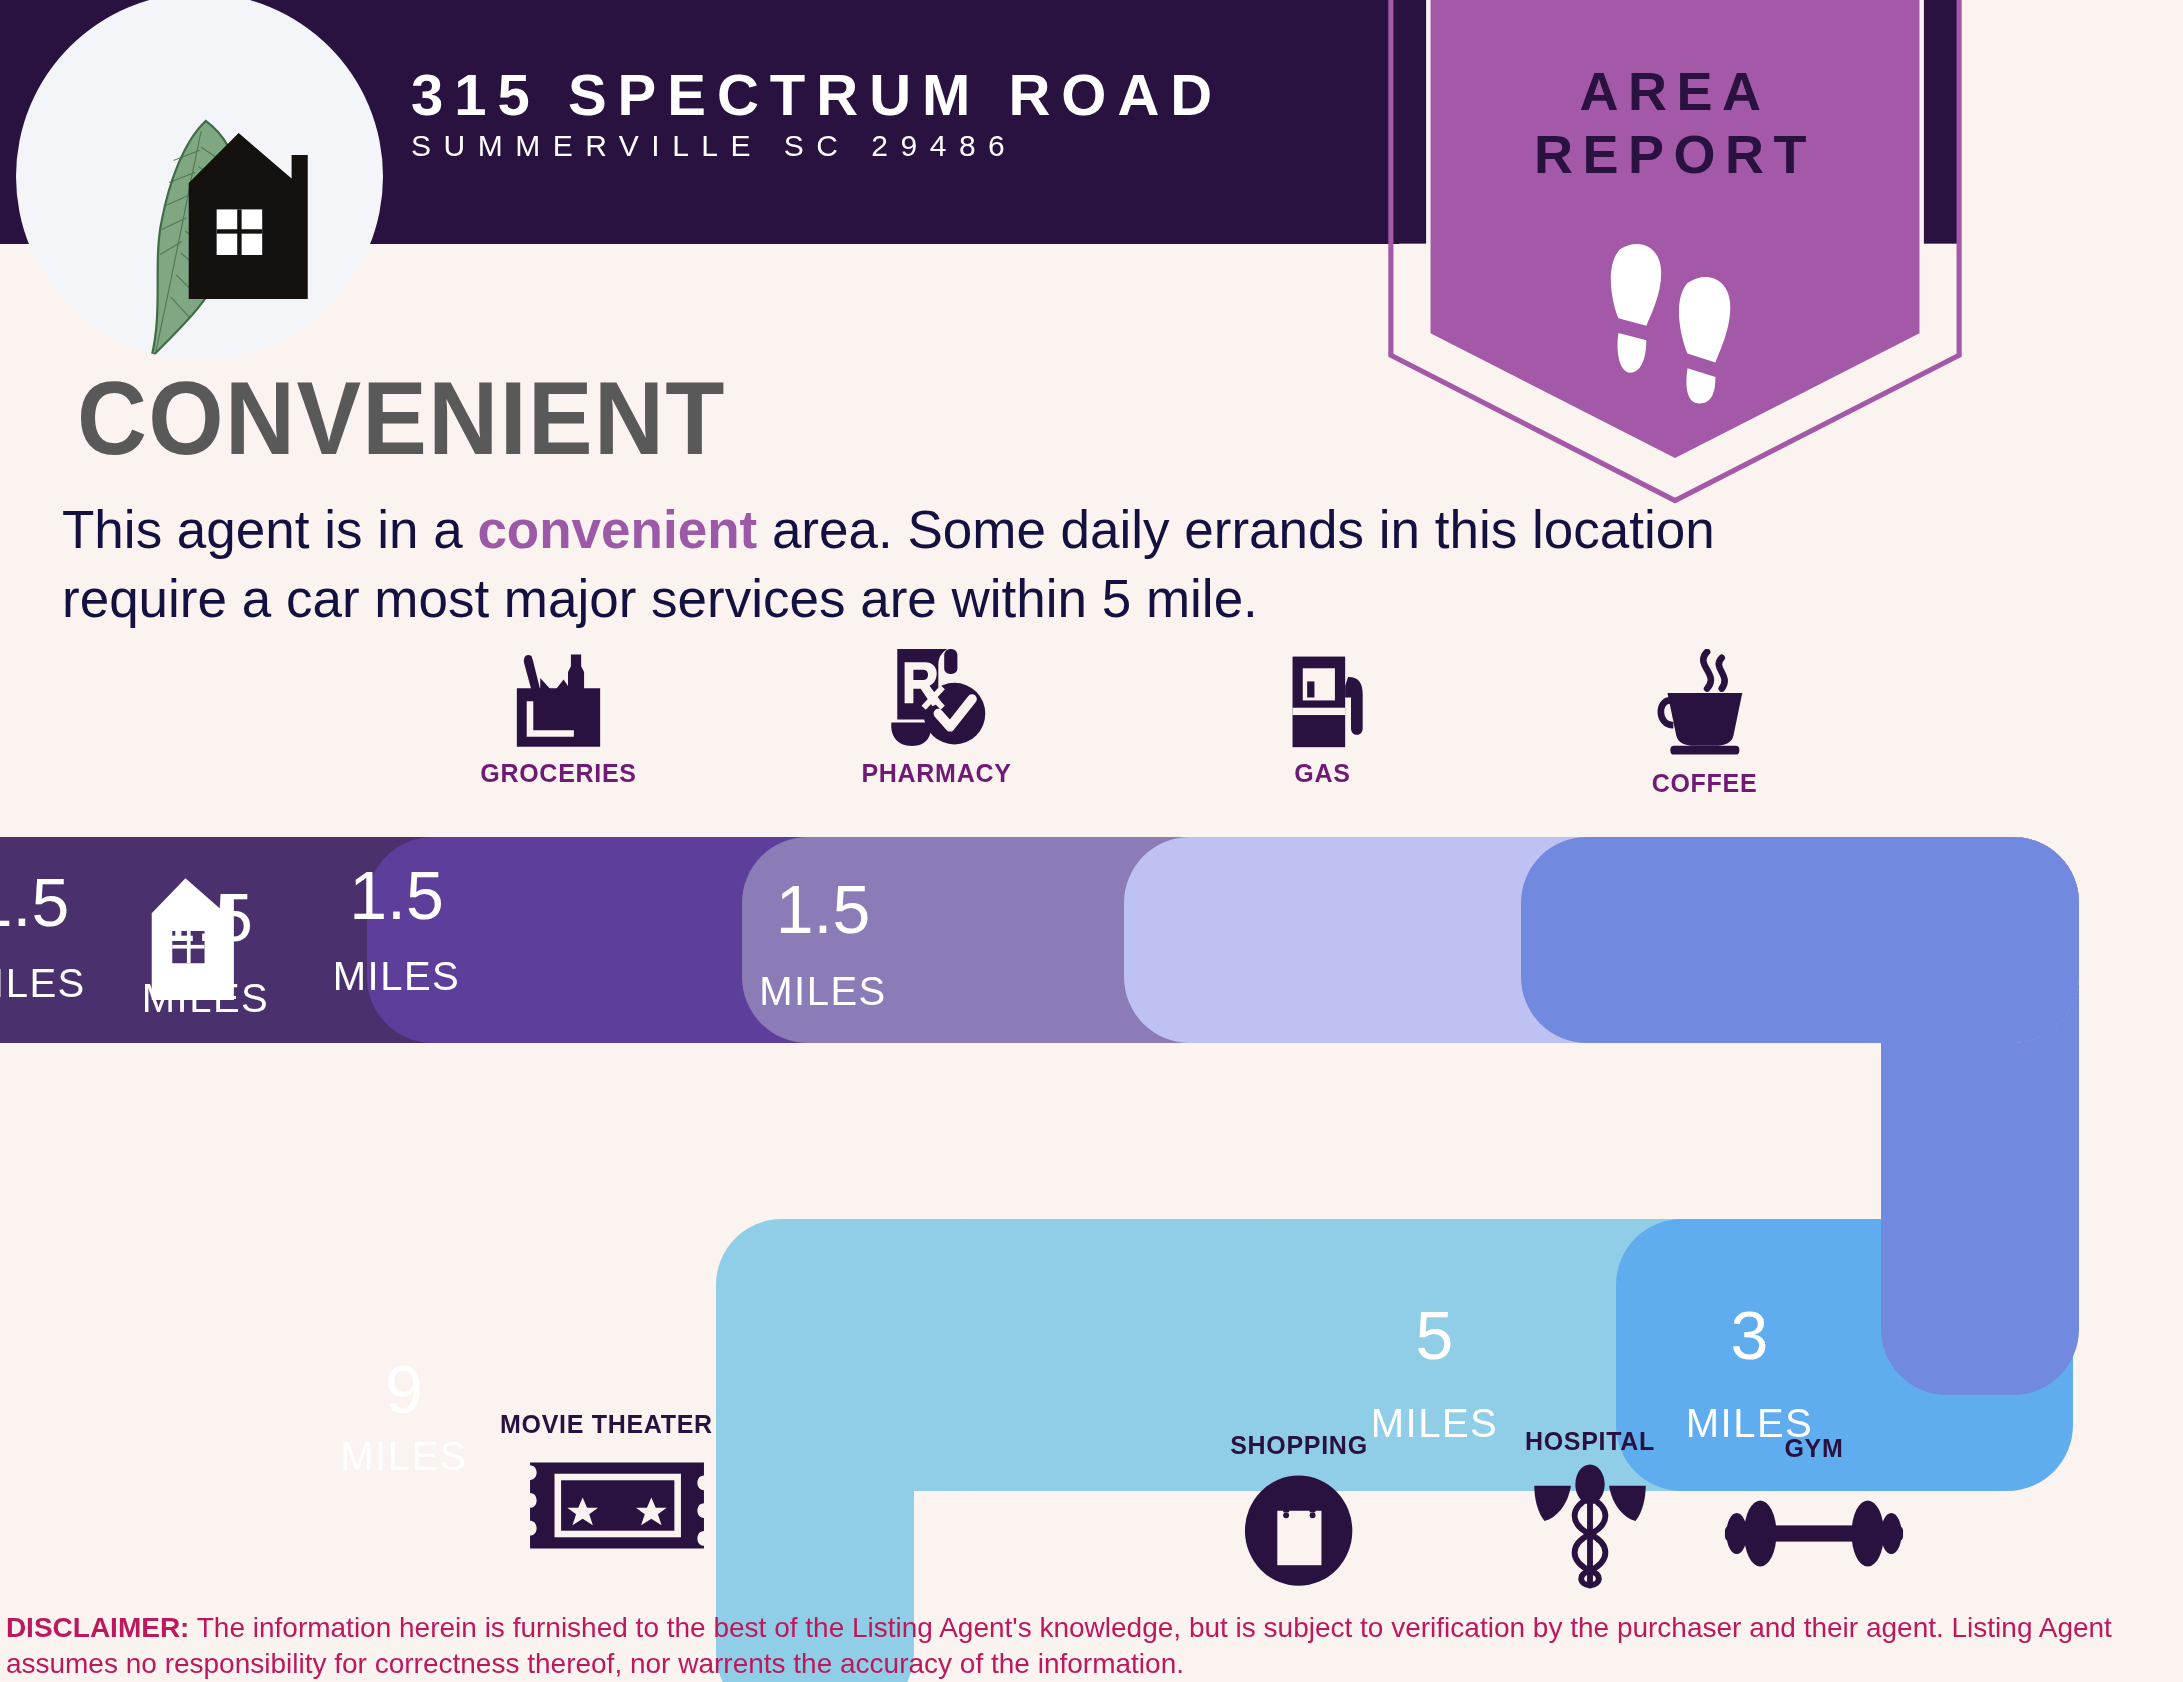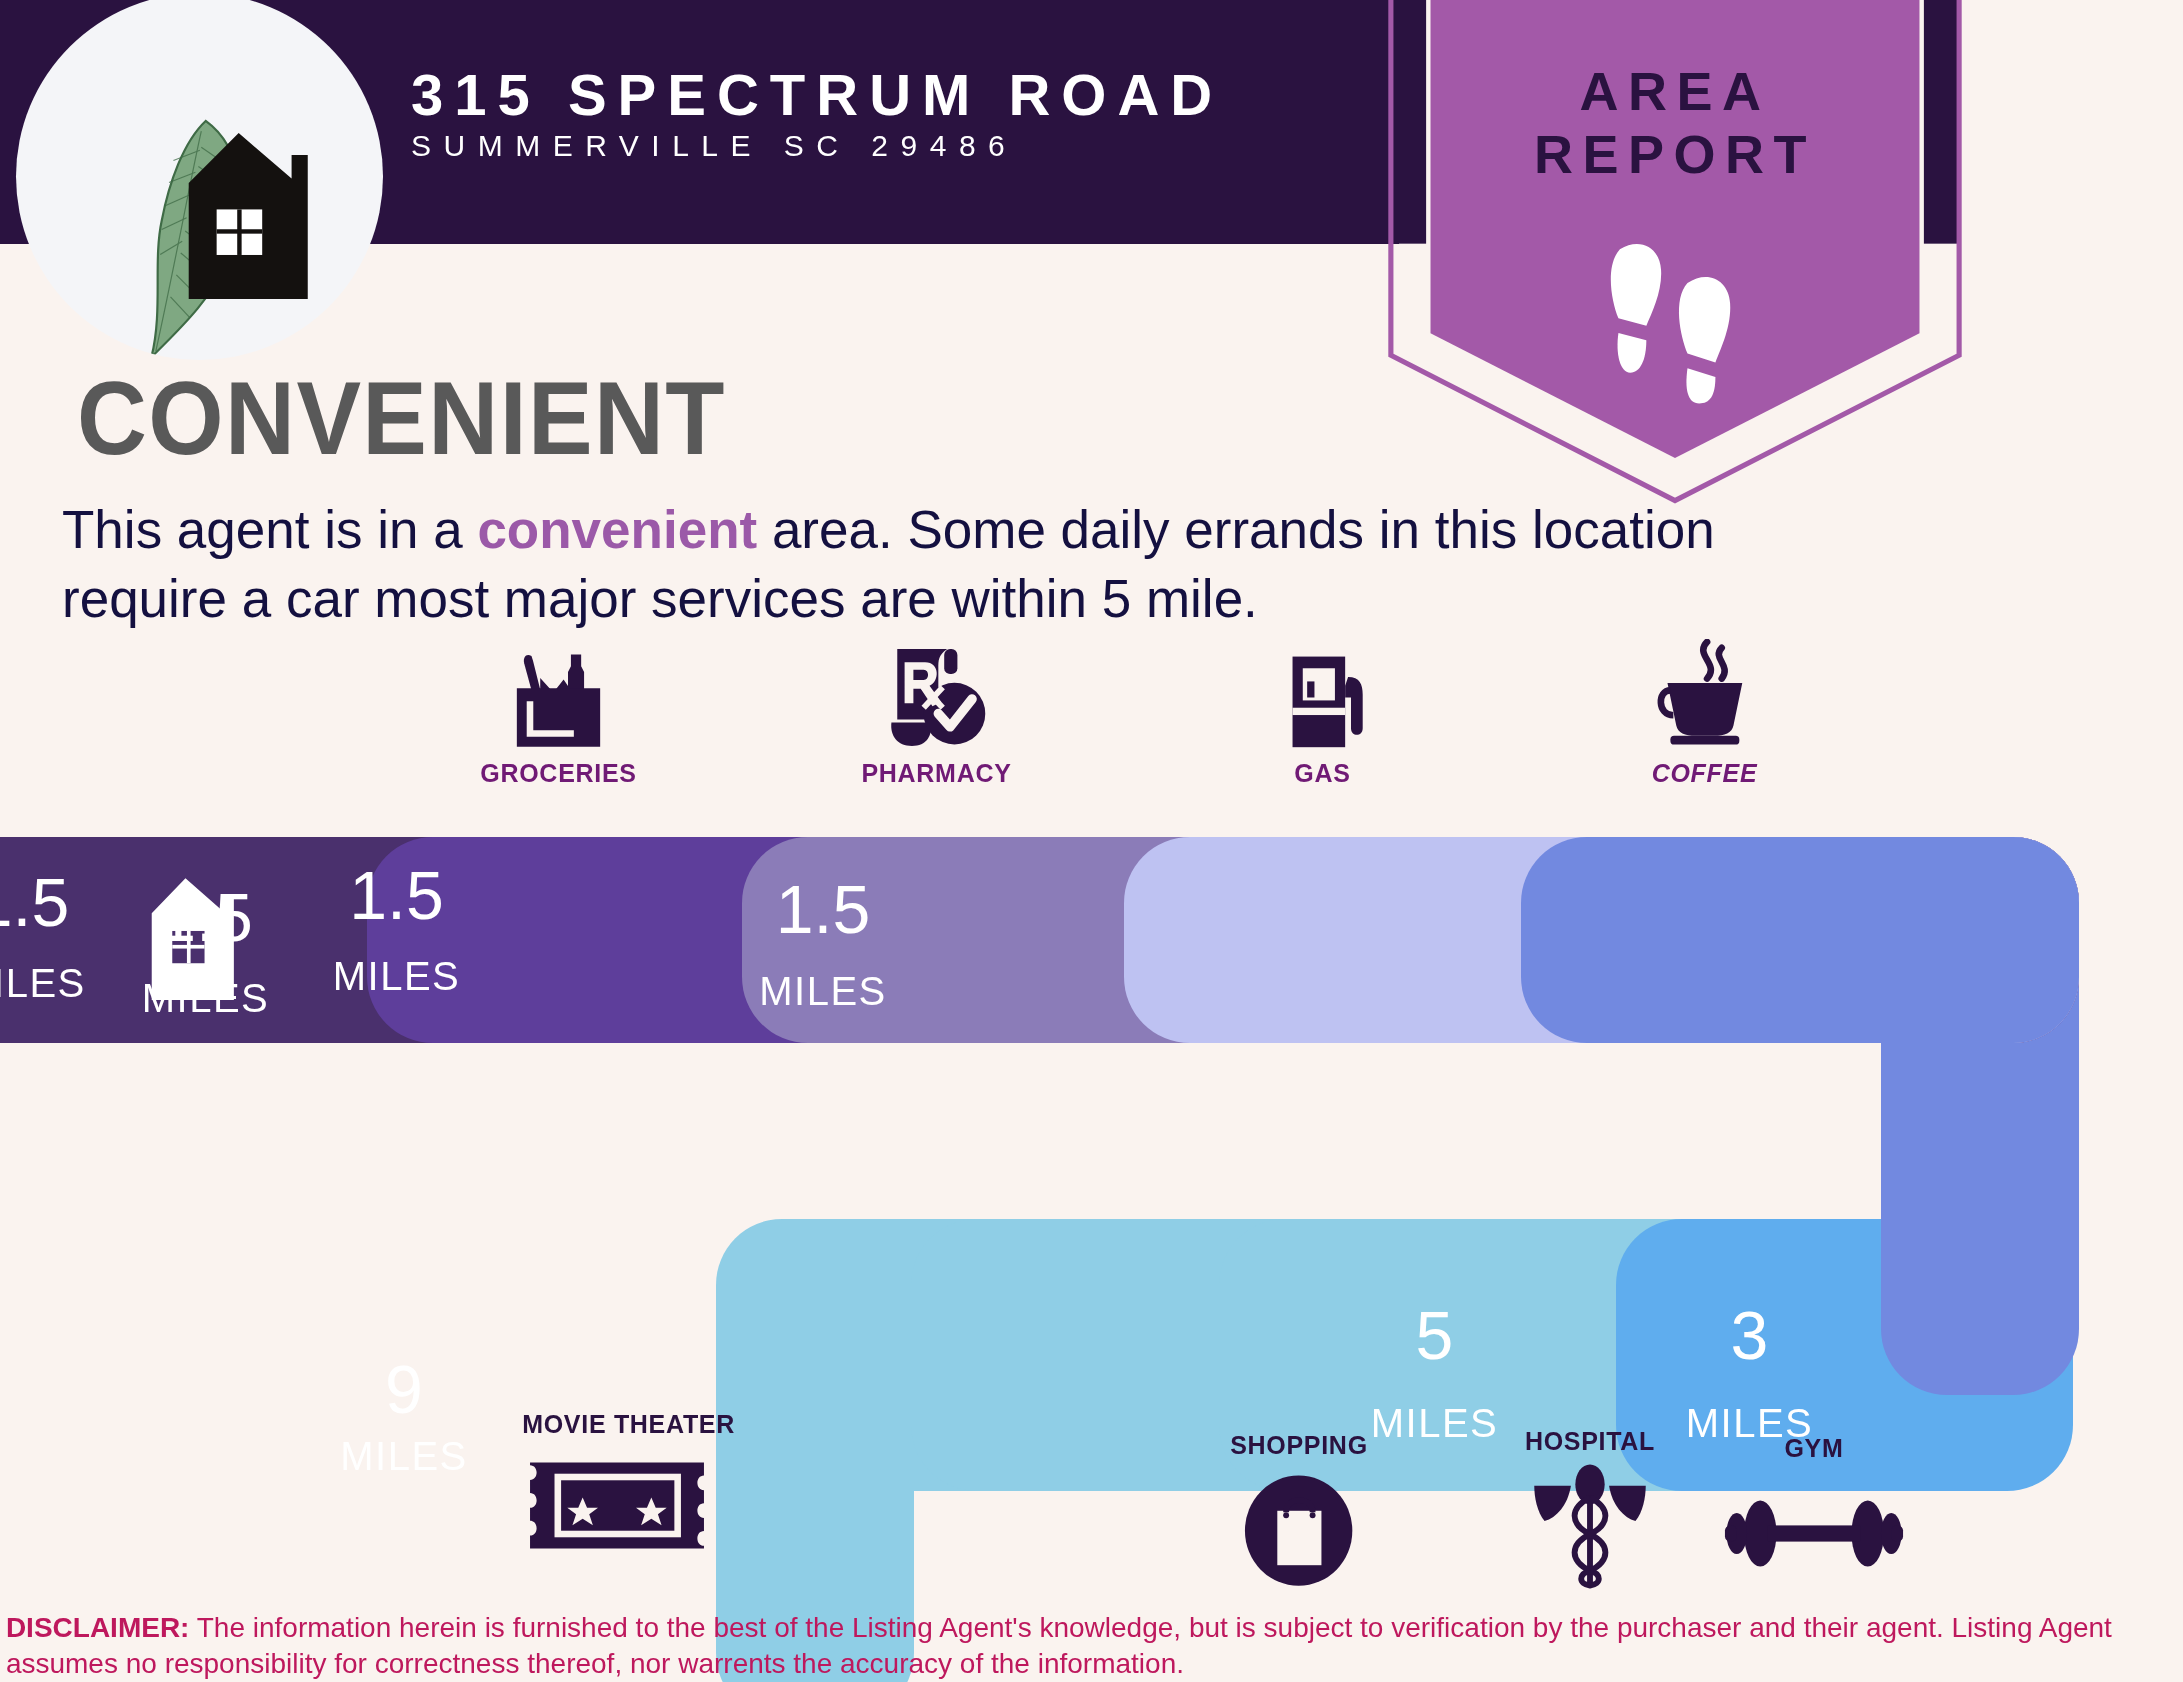--- a/index.html
+++ b/index.html
@@ -86,21 +86,21 @@
 
   
   .icon-cell-b{position:absolute;text-align:center;width:264px;}
   .icon-cell-b .cap{
     font-size:25px;font-weight:bold;color:#2A1240;letter-spacing:0.7px;
     font-family:"Liberation Sans Narrow","Liberation Sans",sans-serif;
   }
   .icon-cell-b .glyph{margin-top:11.8px;height:118px;display:flex;align-items:center;justify-content:center;}
 
   .movie-label{
-    position:absolute;left:500px;top:1410px;width:235px;text-align:right;
+    position:absolute;left:500px;top:1410px;width:235px;text-align:left;
     font-size:25px;font-weight:bold;color:#2A1240;letter-spacing:0.7px;
     font-family:"Liberation Sans Narrow","Liberation Sans",sans-serif;
   }
   .movie-icon{position:absolute;left:525px;top:1458px;}
 
   
   .disclaimer{
     position:absolute;left:5.9px;top:1610px;width:2173px;
     font-size:28px;color:#be185d;line-height:1.28;
     font-family:"Liberation Sans Narrow","Liberation Sans",sans-serif;
@@ -219,21 +219,21 @@
           <path d="M100 42 C116 42 120 52 120 66 L120 112 C120 124 104 124 104 112 L104 70 L96 70 L96 54 Z"></path>
         </g>
         <rect x="38" y="30" width="44" height="44" fill="#FAF3EF"></rect>
         <path d="M44 70 L44 48 L54 48 L54 70 Z" fill="#2A1240"></path>
         <rect x="24" y="84" width="72" height="10" fill="#FAF3EF"></rect>
       </svg>
     </div>
     <div class="cap">GAS</div>
   </div>
 
-  <div class="icon-cell" style="left:1587px;top:0;font-style:italic;">
+  <div class="icon-cell" style="left:1587px;top:10px;">
     <div class="glyph">
       <svg width="107" height="110" viewBox="0 0 145 150">
         <g fill="none" stroke="#2A1240" stroke-width="9" stroke-linecap="round">
           <path d="M76 4 C58 22 94 34 76 54"></path>
           <path d="M96 12 C82 26 110 36 96 54"></path>
         </g>
         <path d="M22 60 L124 60 L112 118 C110 128 100 132 86 132 L60 132 C46 132 36 128 34 118 Z" fill="#2A1240"></path>
         <path d="M26 70 C8 70 8 104 30 104" fill="none" stroke="#2A1240" stroke-width="9"></path>
         <rect x="26" y="132" width="94" height="12" rx="5" fill="#2A1240"></rect>
       </svg>

